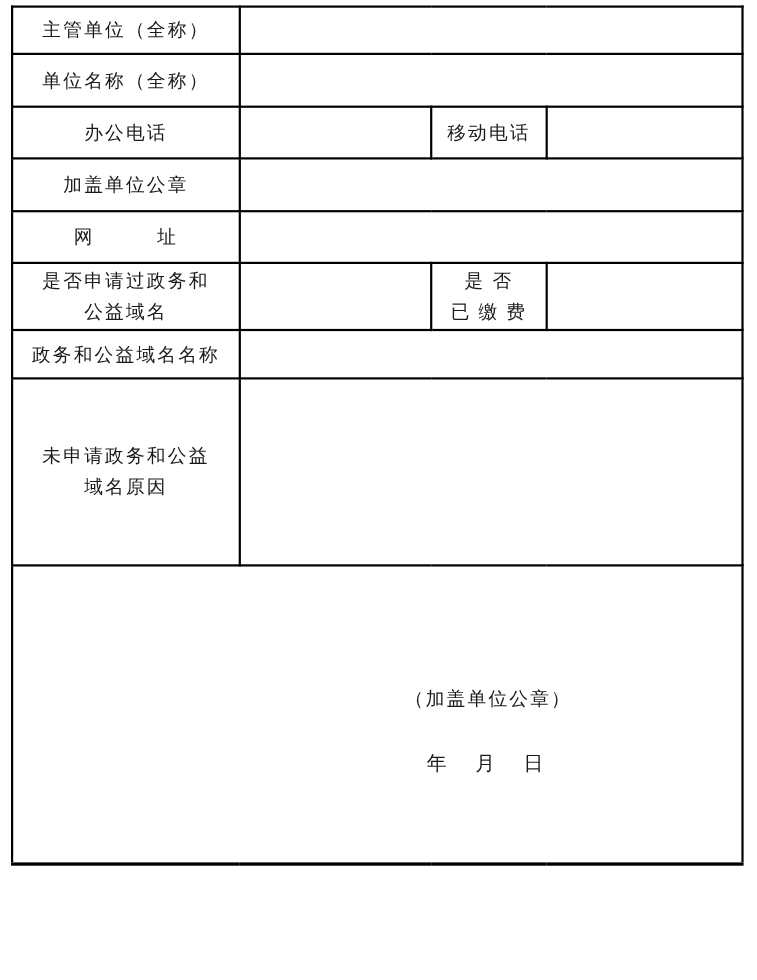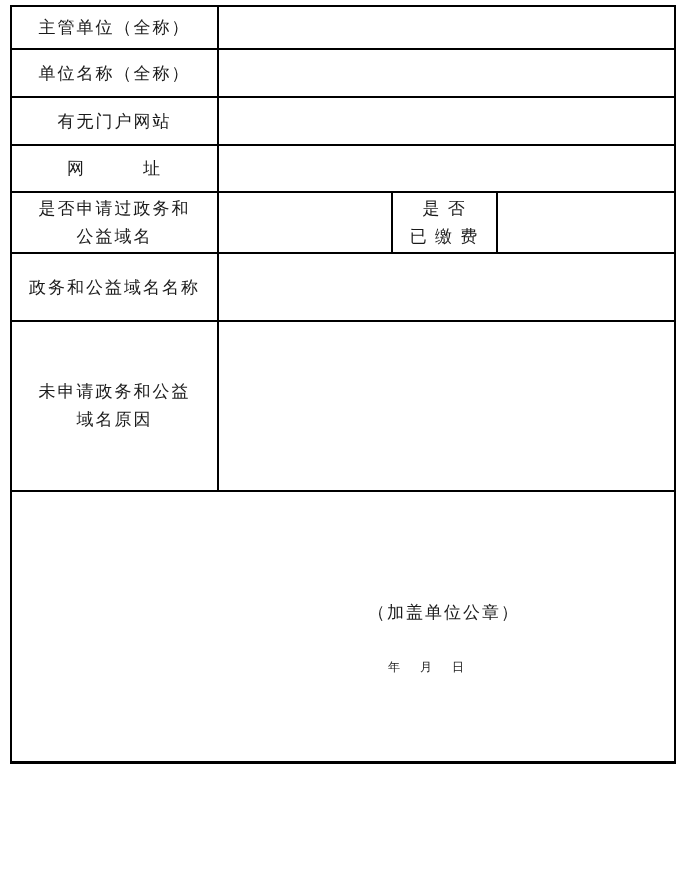--- a/index.html
+++ b/index.html
@@ -42,42 +42,42 @@
   td.label-cell { }
   td.value-cell { }
   .two-line div { line-height: 28px; }
   tr.r1  { height: 43px; }
   tr.r2  { height: 48px; }
   tr.r3  { height: 47px; }
   tr.r4  { height: 47px; }
   tr.r5  { height: 48px; }
   tr.r6  { height: 47px; padding-left: 24px; }
   tr.r7  { height: 61px; }
-  tr.r8  { height: 68px; }
+  tr.r8  { height: 44px; }
   tr.r9  { height: 170px; }
   tr.r10 { height: 271px; }
   td.seal-cell { padding: 0; }
   .seal-area {
     position: relative;
     width: 100%;
     height: 267px;
   }
   .seal-note {
     position: absolute;
     left: 352px;
     top: 108px;
     font-size: 17px;
     letter-spacing: 2px;
     white-space: nowrap;
   }
   .seal-date {
     position: absolute;
     left: 372px;
     top: 166px;
-    font-size: 12px;
+    font-size: 18px;
     letter-spacing: 4px;
     white-space: nowrap;
   }
 </style>
 </head>
 <body>
 
 <div class="sheet">
   <table class="form">
     <colgroup>
@@ -88,22 +88,28 @@
     </colgroup>
     <tbody>
       <tr class="r1">
         <td class="label-cell">主管单位（全称）</td>
         <td class="value-cell" colspan="3"></td>
       </tr>
       <tr class="r2">
         <td class="label-cell">单位名称（全称）</td>
         <td class="value-cell" colspan="3"></td>
       </tr>
+      <tr class="r4">
+        <td class="label-cell">办公电话</td>
+        <td class="value-cell"></td>
+        <td class="label-cell">移动电话</td>
+        <td class="value-cell"></td>
+      </tr>
       <tr class="r5">
-        <td class="label-cell">有无门户网站</td>
+        <td class="label-cell">加盖单位公章</td>
         <td class="value-cell" colspan="3"></td>
       </tr>
       <tr class="r6">
         <td class="label-cell">网　　　址</td>
         <td class="value-cell" colspan="3"></td>
       </tr>
       <tr class="r7">
         <td class="label-cell two-line">
           <div>是否申请过政务和</div>
           <div>公益域名</div>

